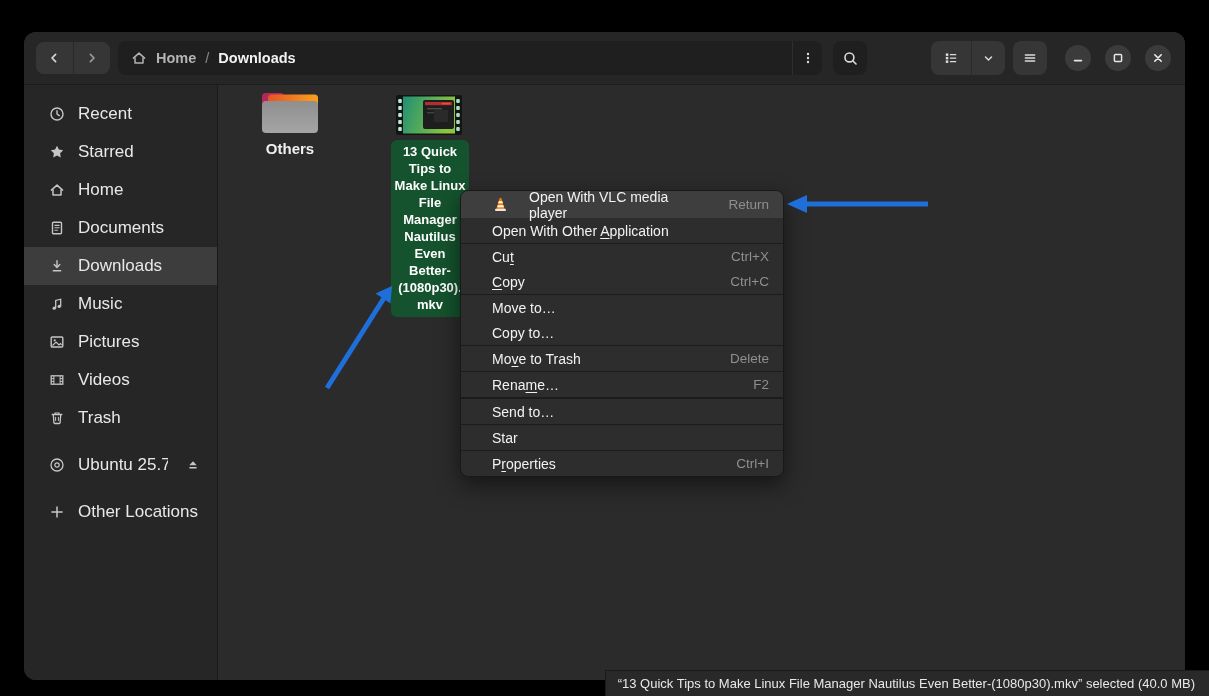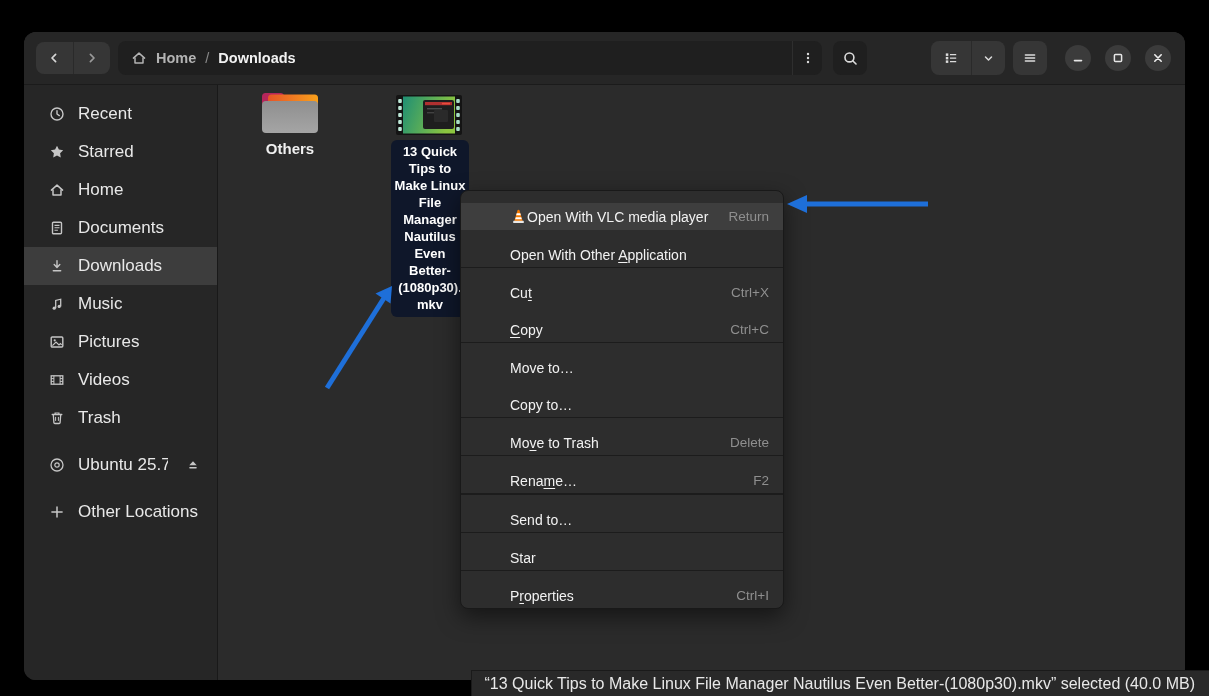--- a/index.html
+++ b/index.html
@@ -44,38 +44,38 @@
   .sb-ic{width:17px;height:17px;flex:0 0 17px;display:flex;align-items:center;justify-content:center;}
   .sb-label{flex:1;white-space:nowrap;overflow:hidden;}
   .sb-eject{width:24px;height:24px;display:flex;align-items:center;justify-content:center;margin-right:2px;}
   .content{flex:1;position:relative;background:#2b2b2b;font-weight:bold;}
   
   .gi{position:absolute;text-align:center;}
   .gi.others{left:24px;top:7px;width:96px;}
   .gi.video{left:173px;top:10px;width:76px;}
   .gi-icon{display:inline-block;}
   .gi-label{color:#f0f0f0;font-size:15px;margin-top:2px;}
-  .file-label{margin:1px auto 0;width:74px;background:#0f172a;border-radius:6px;
+  .file-label{margin:1px auto 0;width:74px;background:#14532d;border-radius:6px;
               padding:3px 2px 4px;color:#fff;font-size:13px;line-height:17px;z-index:5;position:relative;}
   
   .ctxmenu{position:absolute;left:460px;top:190px;width:322px;background:#2d2d2d;
            border:1px solid #191919;border-radius:8px;overflow:hidden;z-index:40;
            box-shadow:0 8px 22px rgba(0,0,0,.5);}
-  .mi{height:25px;display:flex;align-items:center;padding:0 14px 0 49px;gap:0;
-      color:#f2f2f2;font-size:14px;margin-top:12px;}
+  .mi{height:25px;display:flex;align-items:center;padding:0 14px 0 31px;gap:20px;
+      color:#f2f2f2;font-size:14px;}
   .mi.hl{height:27px;background:#3e3e3e;}
   .mi .accel{margin-left:auto;color:#8f8f8f;font-size:13.5px;text-align:right;}
   .msep{height:1px;background:#1c1c1c;}
   .mi-ic{width:17px;height:17px;display:flex;align-items:center;justify-content:center;}
   .u{text-decoration:underline;text-underline-offset:2px;}
   
   .statusbar{position:absolute;right:0;bottom:0;height:25px;background:#292929;
              border-top:1px solid #1a1a1a;border-left:1px solid #1a1a1a;
              display:flex;align-items:center;padding:0 14px 0 12px;
-             color:#e8e8e8;font-size:16px;white-space:nowrap;z-index:30;}
+             color:#e8e8e8;font-size:13px;white-space:nowrap;z-index:30;}
   
   .arrows{position:absolute;left:0;top:0;width:1209px;height:696px;z-index:60;pointer-events:none;}
   svg{display:block;}
 </style>
 </head>
 <body>
 
 <div class="window">
 
   <div class="headerbar">

